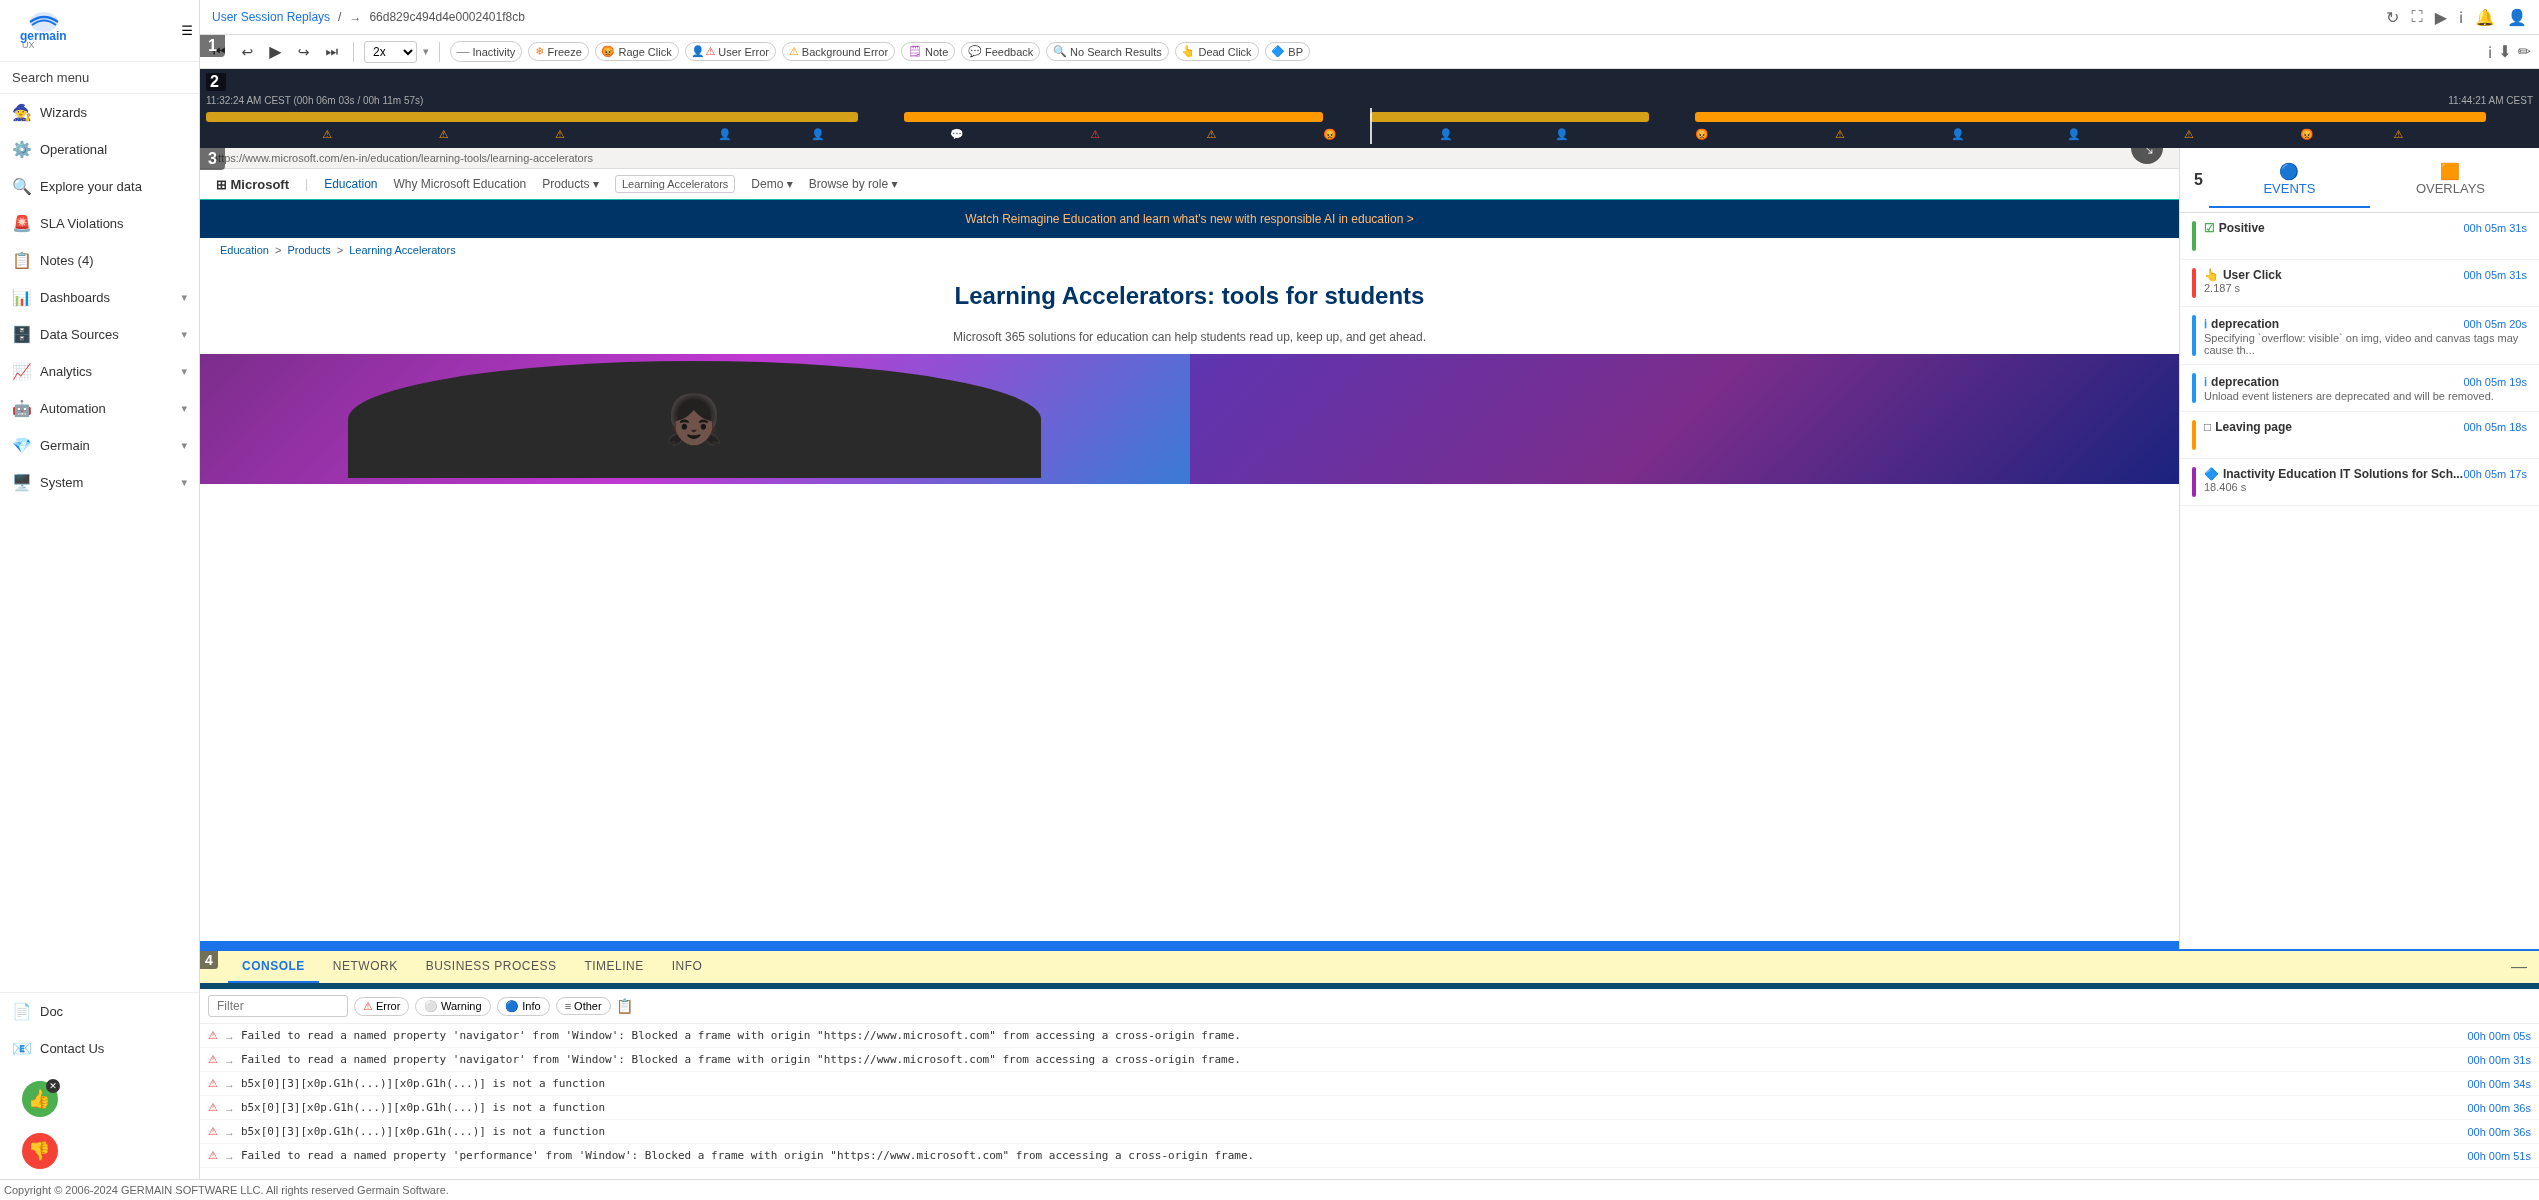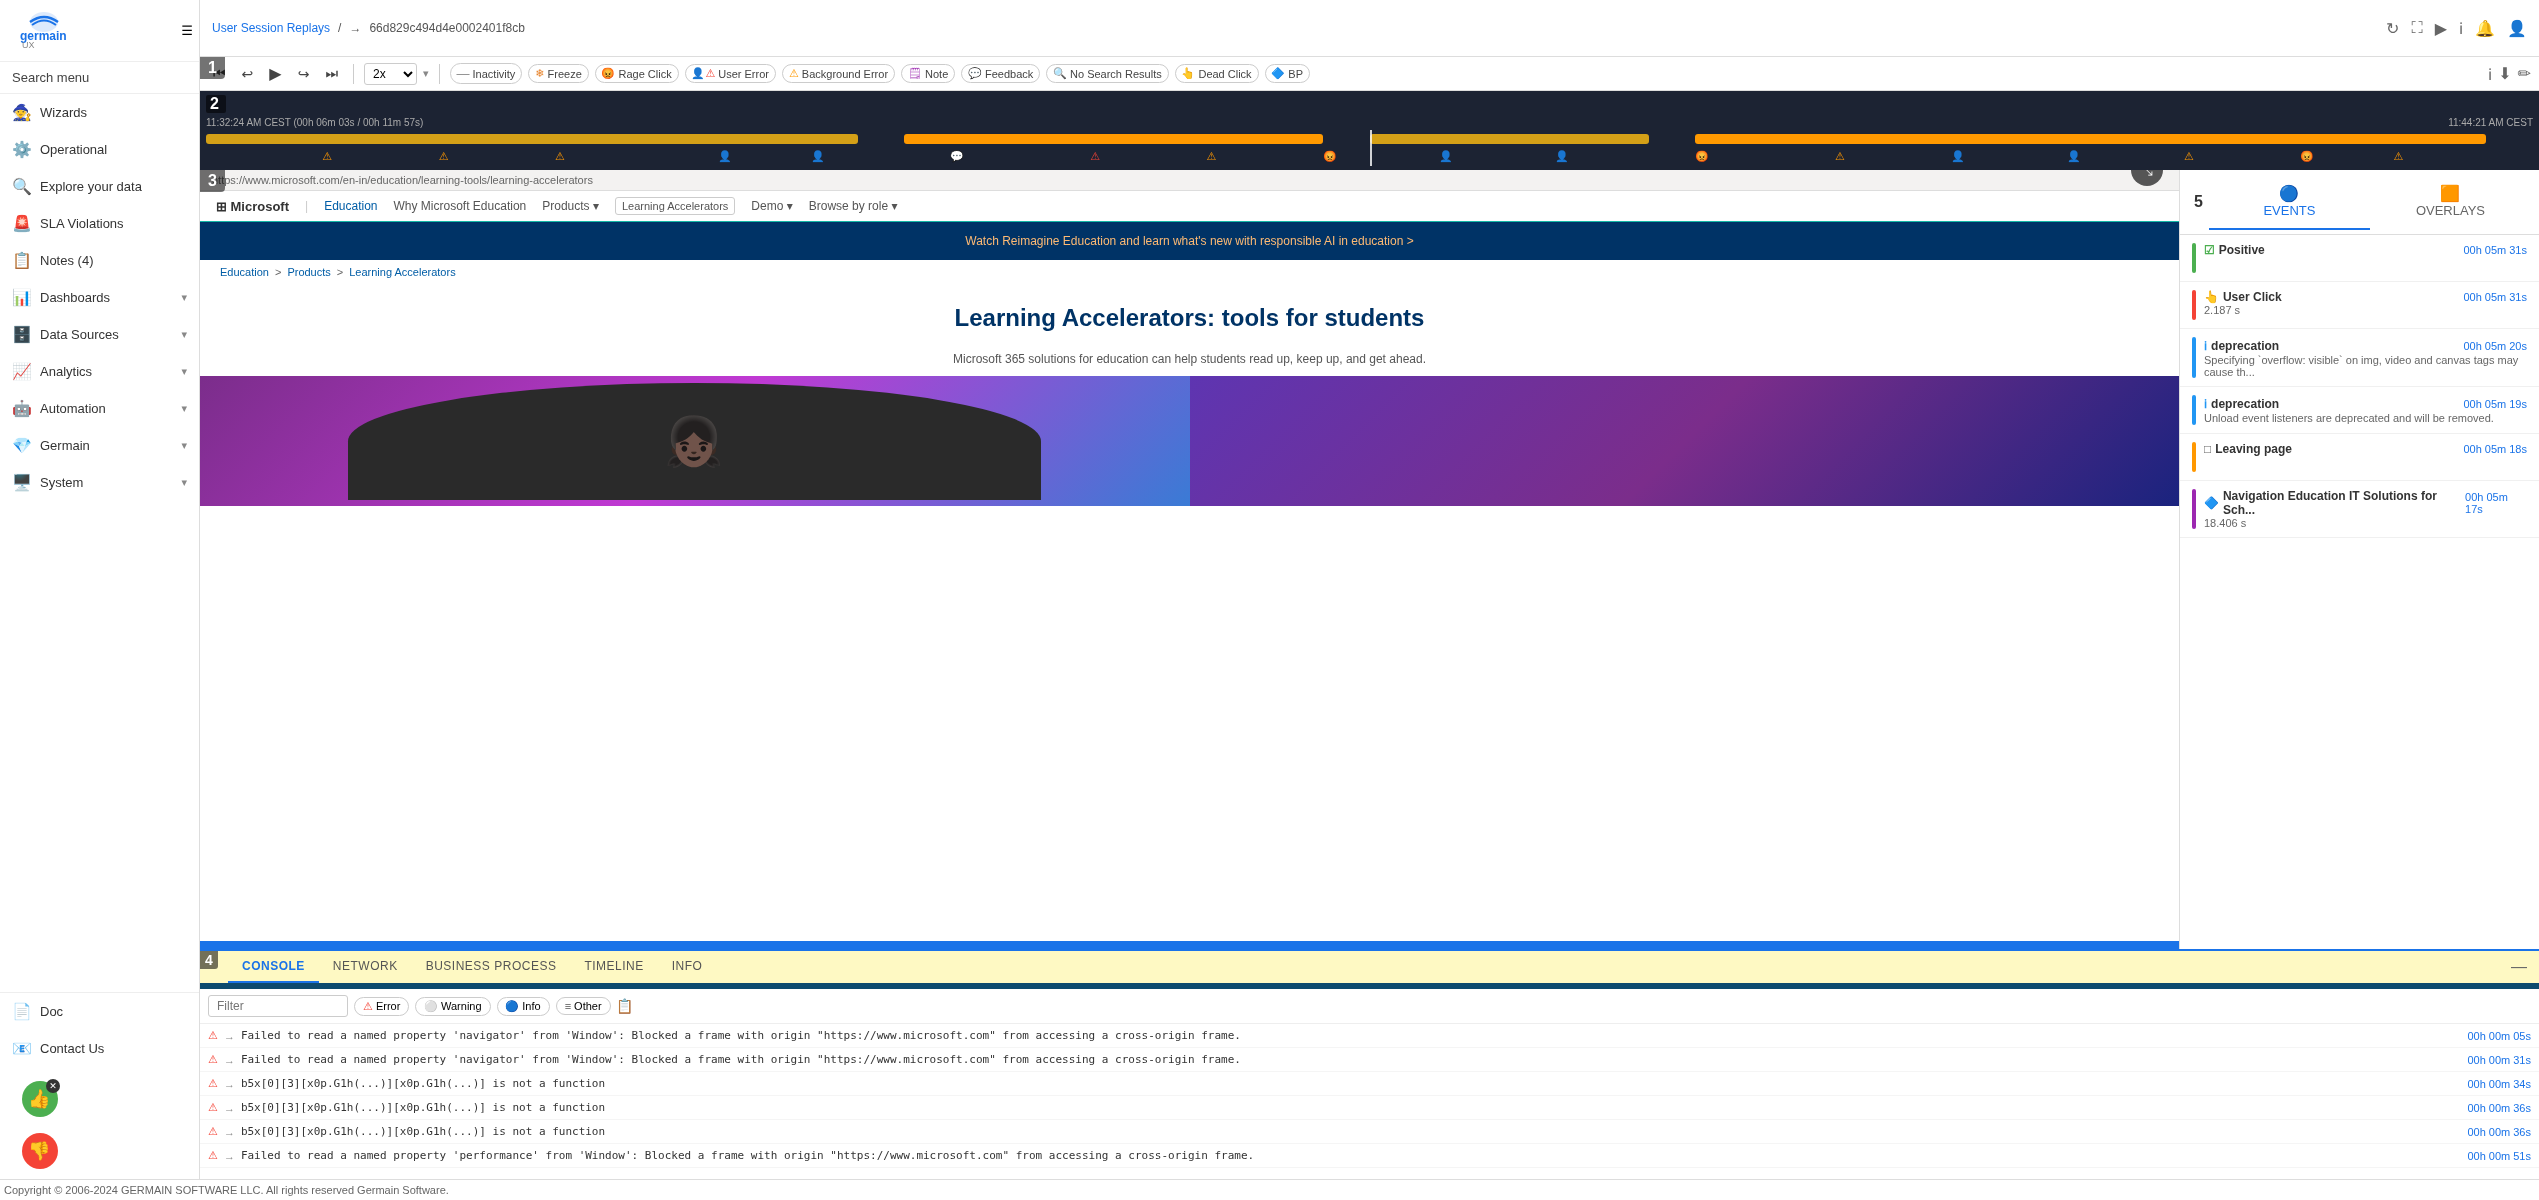--- a/index.html
+++ b/index.html
@@ -14,21 +14,21 @@
     .sidebar-search { padding: 8px 12px; font-size: 13px; color: #444; border-bottom: 1px solid #eee; font-weight: 500; }
     .sidebar-item { display: flex; align-items: center; padding: 9px 12px; cursor: pointer; gap: 8px; color: #333; font-size: 13px; }
     .sidebar-item .icon { font-size: 16px; width: 20px; text-align: center; }
     .sidebar-item .chevron { margin-left: auto; font-size: 11px; color: #888; }
     .sidebar-bottom { margin-top: auto; border-top: 1px solid #eee; }
     .sidebar-fab-green { width: 36px; height: 36px; border-radius: 50%; background: #4caf50; display: flex; align-items: center; justify-content: center; color: white; font-size: 18px; margin: 8px 12px; cursor: pointer; position: relative; }
     .sidebar-fab-red { width: 36px; height: 36px; border-radius: 50%; background: #f44336; display: flex; align-items: center; justify-content: center; color: white; font-size: 18px; margin: 4px 12px; cursor: pointer; }
     .badge-x { position: absolute; top: -2px; right: -2px; background: #333; color: #fff; border-radius: 50%; width: 14px; height: 14px; font-size: 9px; display: flex; align-items: center; justify-content: center; }
 
     
-    .top-header { background: #fff; border-bottom: 1px solid #ddd; padding: 17px 12px; display: flex; align-items: center; gap: 8px; font-size: 12px; color: #555; }
+    .top-header { background: #fff; border-bottom: 1px solid #ddd; padding: 6px 12px; display: flex; align-items: center; gap: 8px; font-size: 12px; color: #555; }
     .top-header a { color: #1a73e8; text-decoration: none; }
     .top-header-right { margin-left: auto; display: flex; align-items: center; gap: 12px; }
     .top-header-icon { font-size: 16px; color: #666; cursor: pointer; }
 
     
     .content-area { flex: 1; display: flex; flex-direction: column; overflow: hidden; }
 
     
     .player-controls { background: #fff; border-bottom: 1px solid #ddd; padding: 4px 8px; display: flex; align-items: center; gap: 6px; flex-wrap: wrap; }
     .ctrl-btn { background: none; border: none; cursor: pointer; padding: 3px 5px; font-size: 14px; color: #444; }
@@ -462,21 +462,21 @@
               </div>
             </div>
 
             <div class="event-item">
               <div class="event-row">
                 <div class="event-indicator ind-purple"></div>
                 <div style="flex:1;">
                   <div class="event-item-header">
                     <span class="event-item-title">
                       <span style="color:#00bcd4;">🔷</span>
-                      <span>Navigation Education IT Solutions for Sch...</span>
+                      <span>Inactivity Education IT Solutions for Sch...</span>
                     </span>
                     <span class="event-item-time">00h 05m 17s</span>
                   </div>
                   <div class="event-item-sub">18.406 s</div>
                 </div>
               </div>
             </div>
           </div>
         </div>
       </div>

